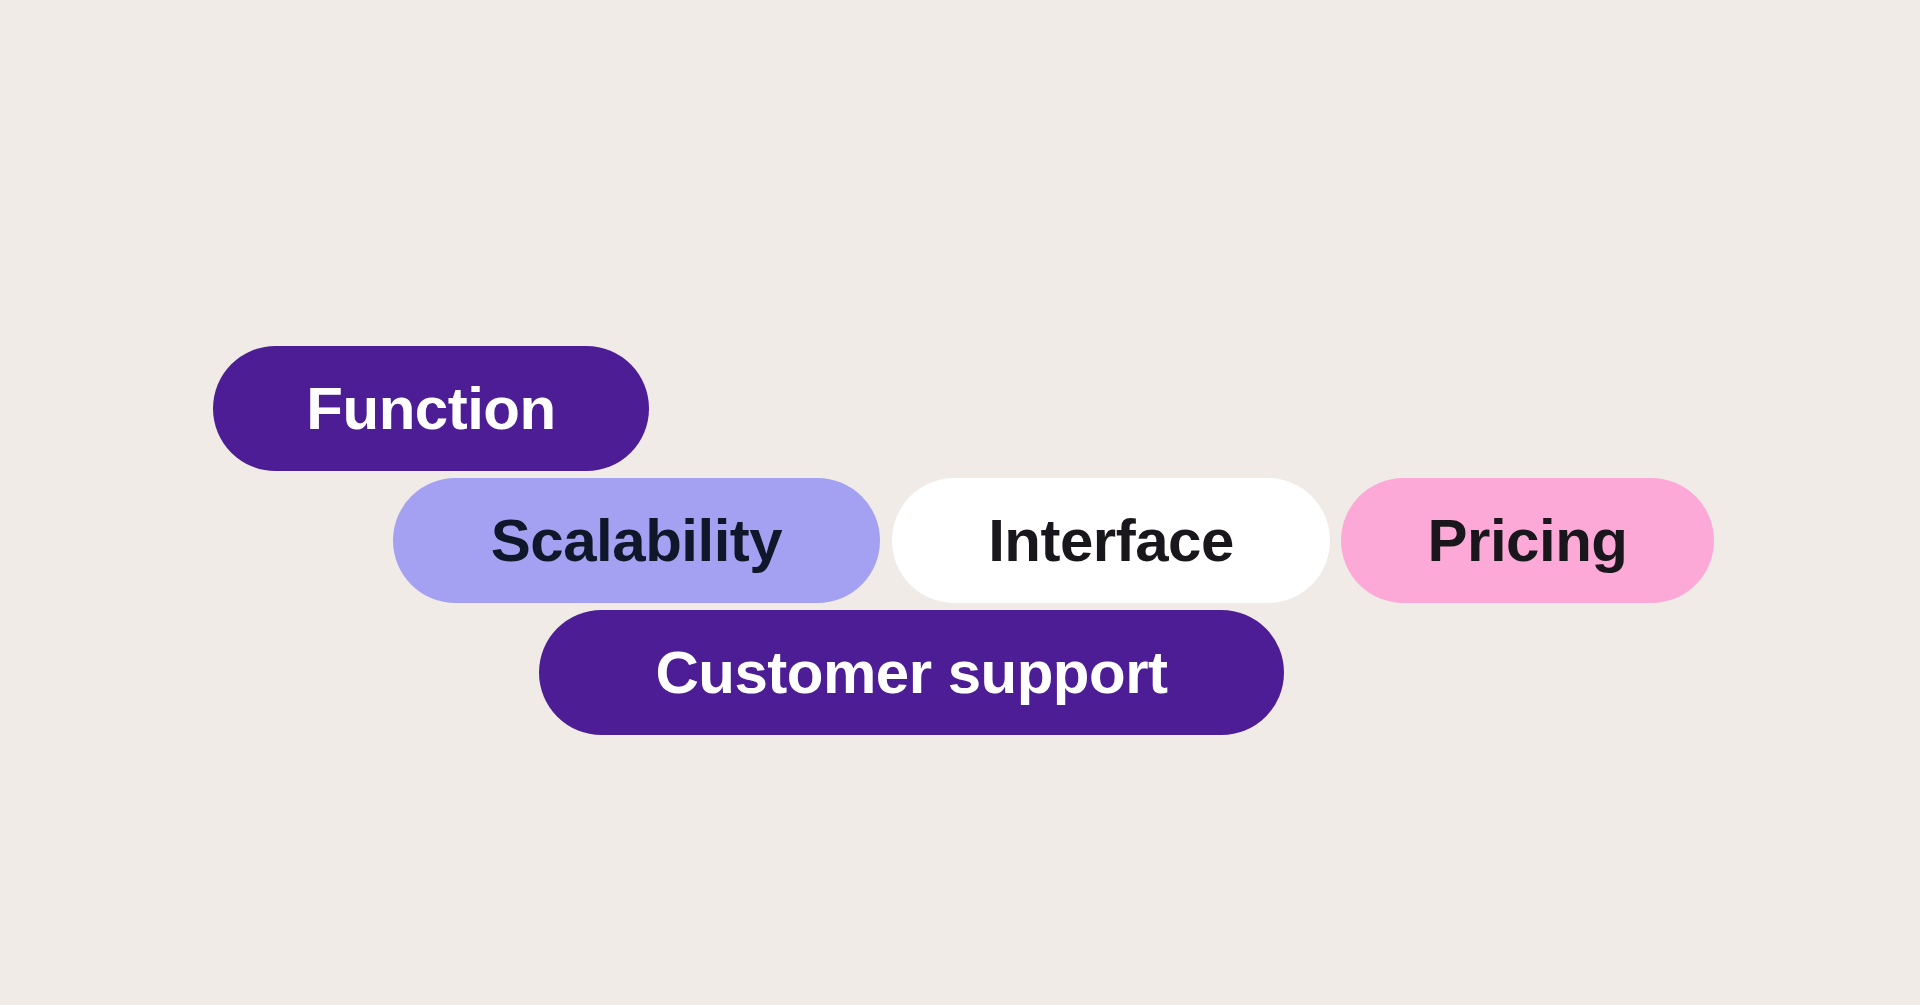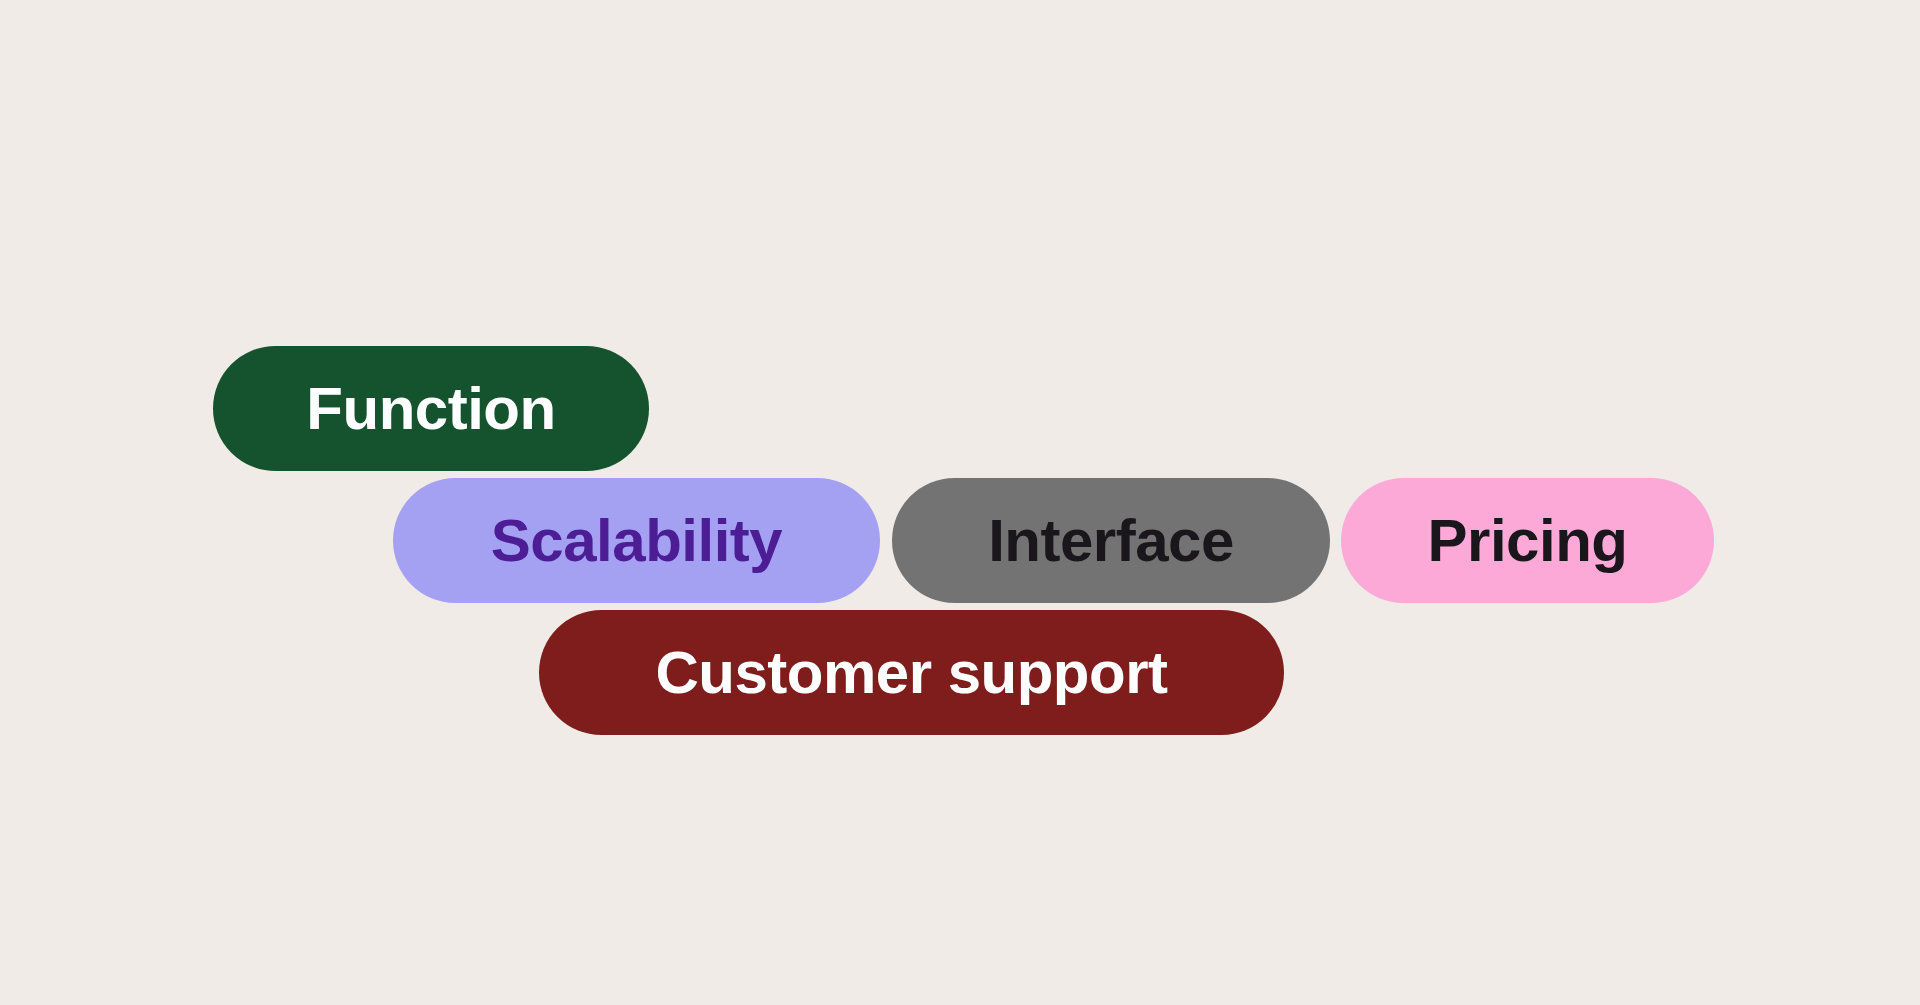--- a/index.html
+++ b/index.html
@@ -39,25 +39,25 @@
   .pill-interface    { left: 892px;  top: 478px; width: 438px; }
   .pill-pricing      { left: 1341px; top: 478px; width: 373px; }
   
   .pill-customer-support { left: 539px; top: 610px; width: 745px; }
 </style>
 </head>
 <body style="background-color: rgb(240, 235, 231);">
 
 <div class="canvas">
 
-  <div class="pill pill-function" style="background-color: #14532d; color: rgb(255, 255, 255);">Function</div>
+  <div class="pill pill-function" style="background-color: #4c1d95; color: rgb(255, 255, 255);">Function</div>
 
 
 
-  <div class="pill pill-scalability" style="background-color: rgb(165, 161, 242); color: #4c1d95;">Scalability</div>
+  <div class="pill pill-scalability" style="background-color: rgb(165, 161, 242); color: #0f172a;">Scalability</div>
 
-  <div class="pill pill-interface" style="background-color: #737373; color: rgb(26, 23, 28);">Interface</div>
+  <div class="pill pill-interface" style="background-color: #ffffff; color: rgb(26, 23, 28);">Interface</div>
 
   <div class="pill pill-pricing" style="background-color: rgb(253, 169, 216); color: rgb(26, 23, 28);">Pricing</div>
 
-  <div class="pill pill-customer-support" style="background-color: #7f1d1d; color: rgb(255, 255, 255);">Customer support</div>
+  <div class="pill pill-customer-support" style="background-color: #4c1d95; color: rgb(255, 255, 255);">Customer support</div>
 
 </div>
 
 </body></html>

